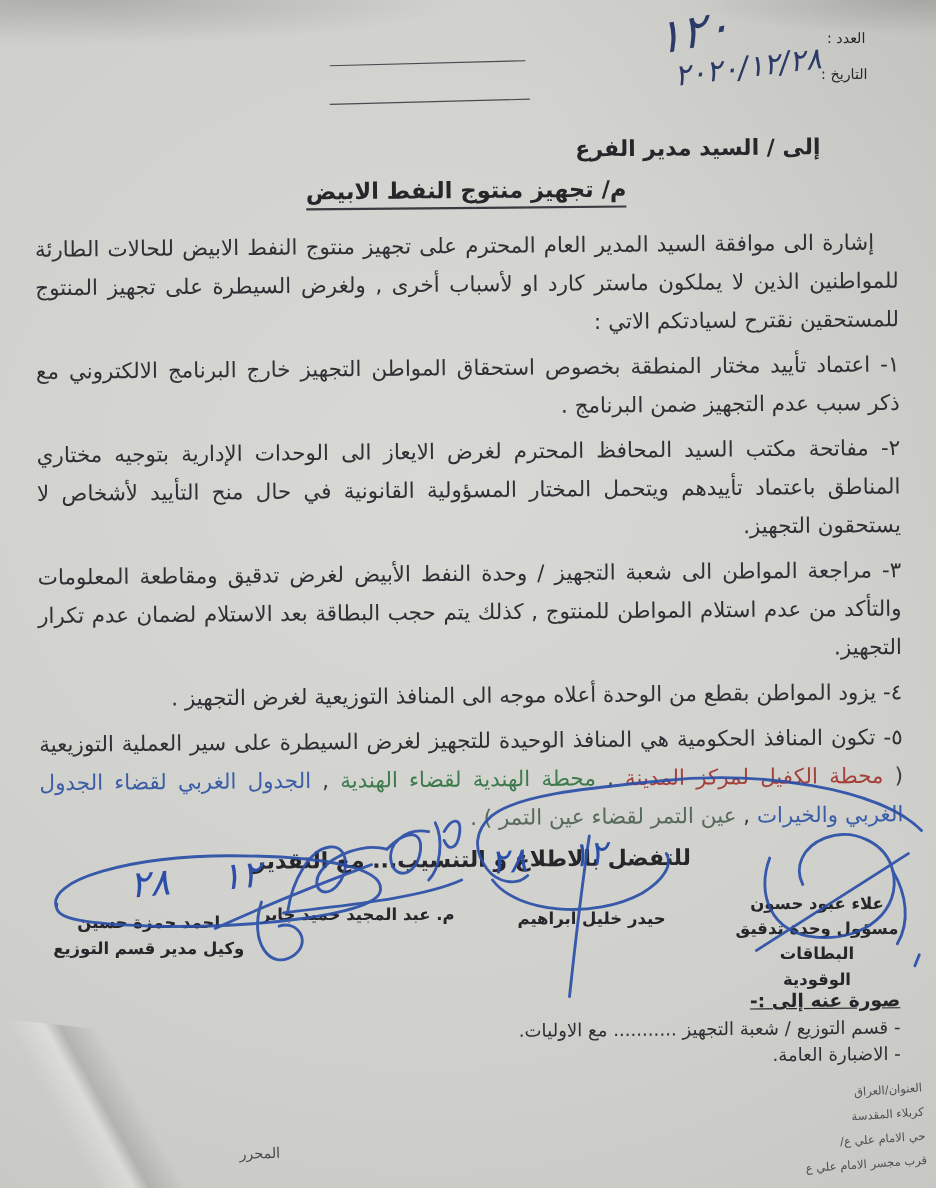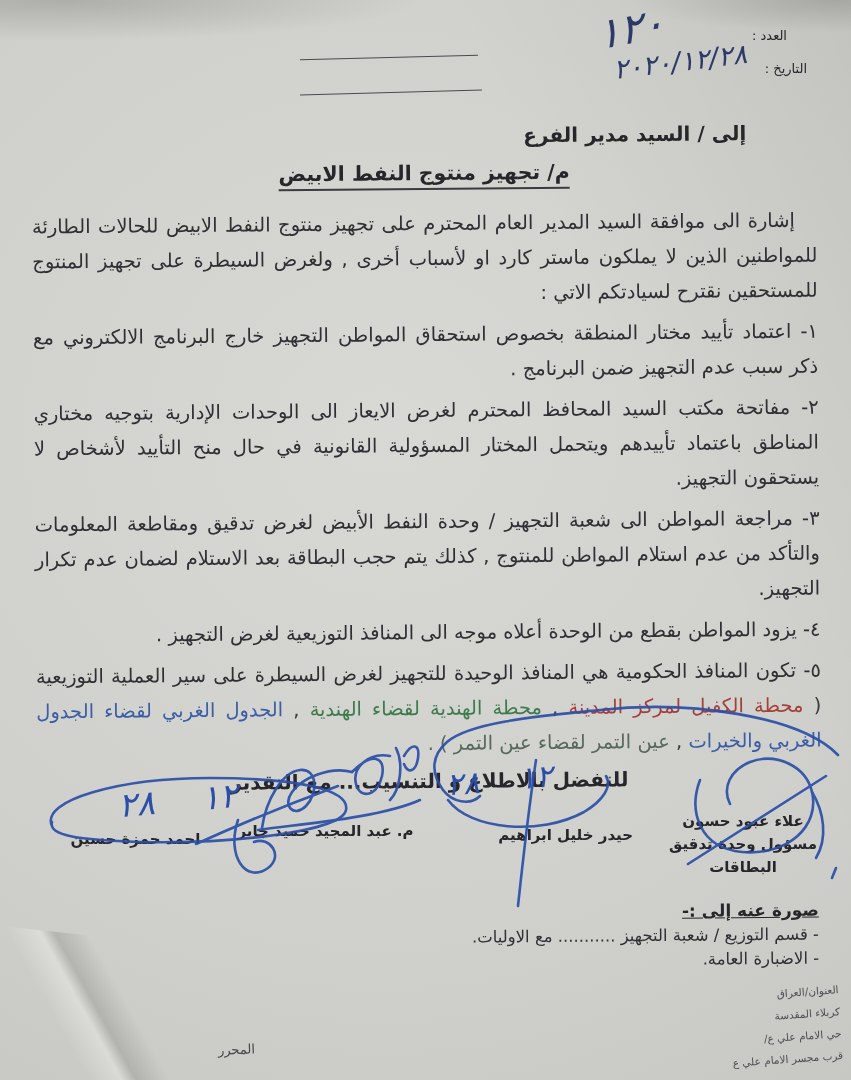--- a/index.html
+++ b/index.html
@@ -14,36 +14,36 @@
   }
   .crease{position:absolute;left:-50px;bottom:-16px;width:280px;height:160px;pointer-events:none;
     background:linear-gradient(55deg, transparent 40%, rgba(255,255,255,.30) 49%, rgba(90,90,88,.22) 53%, transparent 62%);
     transform:rotate(6deg);}
   
   .rule{position:absolute;border-top:1.6px solid #4a4a50;transform:rotate(-1.5deg);}
   .rule1{left:300px;top:57px;width:178px;}
   .rule2{left:300px;top:92px;width:182px;}
   .hdr-label{position:absolute;font-weight:normal;font-size:13px;color:var(--heading,#26262b);}
   .num-label{right:64px;top:28px;}
-  .date-label{right:44px;top:61px;}
+  .date-label{right:62px;top:61px;}
   .hw{color:var(--ink-dark,#2c3a68);direction:ltr;font-style:italic;white-space:nowrap;}
   .hw-number{position:absolute;right:186px;top:4px;font-size:42px;transform:rotate(-11deg) skewX(-6deg);letter-spacing:4px;}
   .hw-date{position:absolute;right:104px;top:46px;font-size:27px;transform:rotate(-7deg);letter-spacing:2px;}
   
   .flow{position:absolute;top:116px;right:32px;left:34px;transform:rotate(-.5deg);}
   .to-line{margin:8px 70px 0 0;font-size:20px;font-weight:bold;color:var(--heading,#26262b);}
   .subject{margin:13px auto 16px;width:max-content;font-size:20.5px;font-weight:bold;
     color:var(--heading,#26262b);border-bottom:2.2px solid #3a3a40;padding-bottom:3px;}
   .body-p{font-size:19.5px;line-height:35px;text-align:justify;margin:0 0 6px;}
   .intro{text-indent:22px;}
   .closing{text-align:center;font-weight:bold;font-size:20px;margin-top:8px;color:var(--heading,#26262b);}
   
   .sig-block{position:absolute;text-align:center;font-weight:bold;font-size:15px;line-height:23px;color:var(--heading,#26262b);}
   .sig-alaa{right:22px;top:810px;width:172px;}
-  .sig-haider{right:218px;top:824px;width:190px;text-align:right;}
+  .sig-haider{right:218px;top:824px;width:190px;}
   .sig-majeed{right:428px;top:820px;width:195px;}
   .sig-ahmed{right:628px;top:828px;width:175px;}
   .ink-overlay{position:absolute;inset:0;pointer-events:none;}
   .hw-mark{position:absolute;color:var(--ink-blue,#2b4fa8);direction:ltr;font-style:italic;white-space:nowrap;}
   .mark-ahmed{left:118px;top:780px;font-size:34px;word-spacing:36px;transform:rotate(-5deg);}
   .mark-haider{left:446px;top:762px;font-size:31px;word-spacing:30px;transform:rotate(-5deg);}
   
   .cc{position:absolute;top:903px;right:32px;left:34px;transform:rotate(-.5deg);}
   .cc-heading{font-size:17px;font-weight:bold;text-decoration:underline;color:var(--heading,#26262b);margin:0 0 3px;}
   .cc-item{font-size:16.5px;line-height:24px;margin:0;}
@@ -74,29 +74,31 @@
     <p class="body-p">٣- مراجعة المواطن الى شعبة التجهيز / وحدة النفط الأبيض لغرض تدقيق ومقاطعة المعلومات والتأكد من عدم استلام المواطن للمنتوج , كذلك يتم حجب البطاقة بعد الاستلام لضمان عدم تكرار التجهيز.</p>
     <p class="body-p">٤- يزود المواطن بقطع من الوحدة أعلاه موجه الى المنافذ التوزيعية لغرض التجهيز .</p>
     <p class="body-p"><span>٥- تكون المنافذ الحكومية هي المنافذ الوحيدة للتجهيز لغرض السيطرة على سير العملية التوزيعية</span>
       <span style="color: rgb(58, 58, 64);">( </span><span style="color: rgb(164, 64, 58);">محطة الكفيل لمركز المدينة</span><span style="color: rgb(58, 58, 64);"> , </span><span style="color: rgb(61, 122, 76);">محطة الهندية لقضاء الهندية</span><span style="color: rgb(58, 58, 64);"> , </span><span style="color: rgb(59, 94, 166);">الجدول الغربي لقضاء الجدول الغربي والخيرات</span><span style="color: rgb(58, 58, 64);"> , </span><span style="color: rgb(87, 105, 92);">عين التمر لقضاء عين التمر ) .</span></p>
     <div class="closing">للتفضل بالاطلاع و التنسيب... مع التقدير</div>
   </div>
 
   <div class="sig-block sig-alaa">
     <div>علاء عبود حسون</div>
     <div>مسؤول وحدة تدقيق البطاقات</div>
+    <div>الوقودية</div>
   </div>
   <div class="sig-block sig-haider">
     <div>حيدر خليل ابراهيم</div>
   </div>
   <div class="sig-block sig-majeed">
     <div>م. عبد المجيد حميد جابر</div>
   </div>
   <div class="sig-block sig-ahmed">
     <div>احمد حمزة حسين</div>
+    <div>وكيل مدير قسم التوزيع</div>
   </div>
 
   <span class="hw-mark mark-haider">١٢ ٢٨</span>
   <span class="hw-mark mark-ahmed">١٢ ٢٨</span>
 
   <svg class="ink-overlay" viewBox="0 0 851 1080">
     <g fill="none" stroke="#2b4fa8" stroke-width="2.6" stroke-linecap="round" opacity=".92">
 
       <path d="M838,755 C800,716 690,700 600,710 C540,716 470,722 447,742 C432,755 430,772 443,790 C452,802 470,806 480,796"></path>
 

